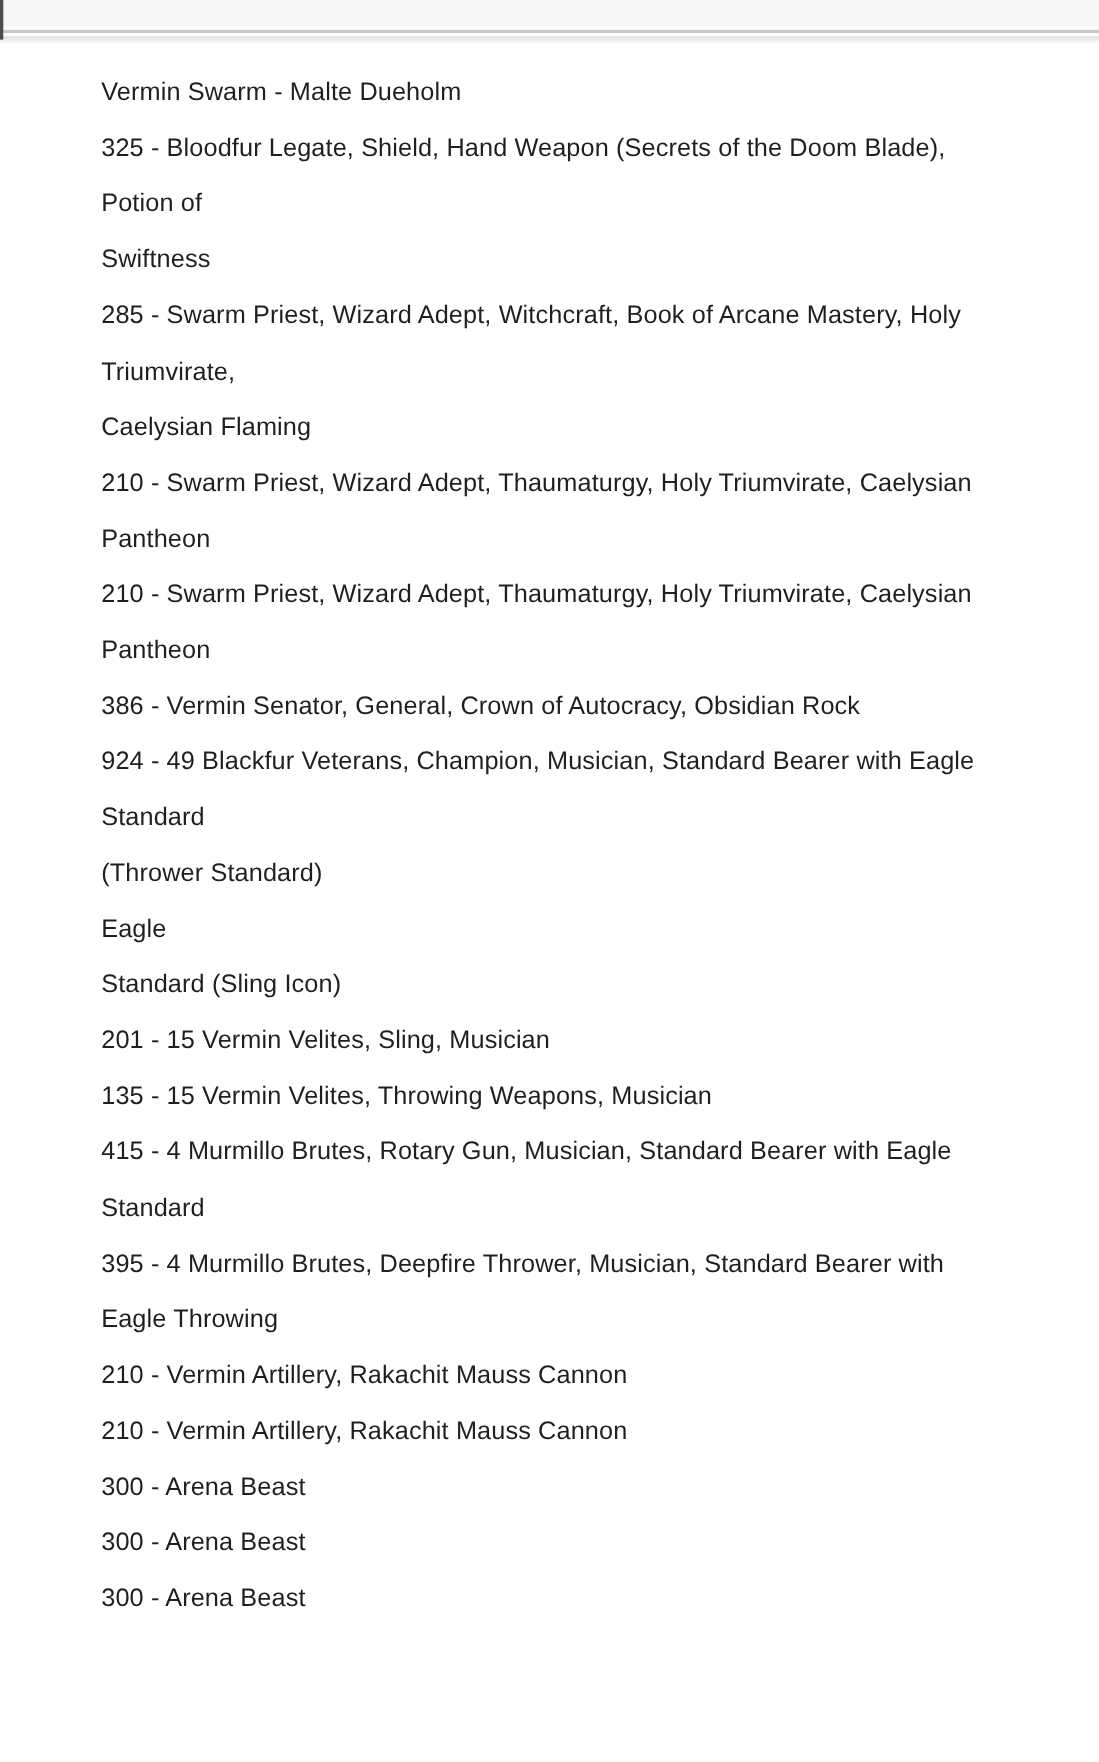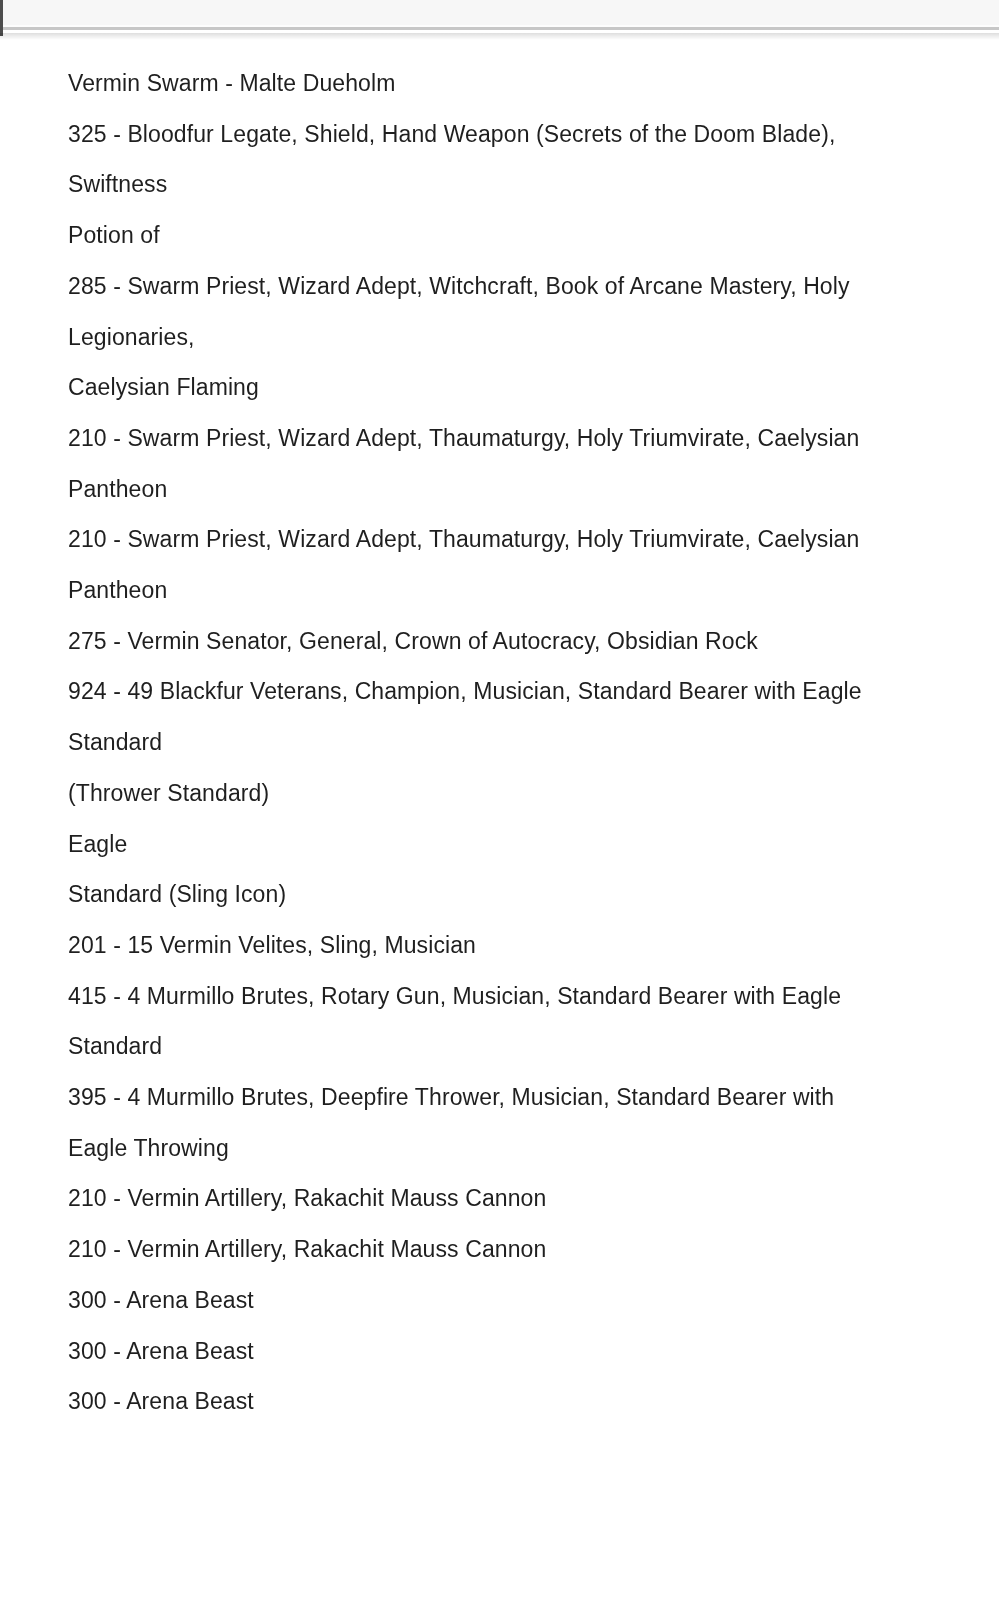--- a/index.html
+++ b/index.html
@@ -46,20 +46,21 @@
     top: 0;
     left: 0;
     width: 3px;
     height: 36px;
     background: #4d4d4d;
   }
   
   .doc {
     padding: 28px 40px 0 68px;
     color: #1f1f1f;
+    margin-left: 24px;
   }
   .line {
     font-size: 23px;
     line-height: 50.7px;
     letter-spacing: 0.1px;
     white-space: nowrap;
     color: #1f1f1f;
   }
 </style>
 </head>
@@ -68,36 +69,37 @@
 <div class="page">
 
   <div class="toolbar-edge">
     <div class="toolbar-corner-mark"></div>
   </div>
   <div class="toolbar-shadow"></div>
 
   <div class="doc">
       <div class="line">Vermin Swarm - Malte Dueholm</div>
       <div class="line">325 - Bloodfur Legate, Shield, Hand Weapon (Secrets of the Doom Blade),</div>
+      <div class="line">Potion of</div>
       <div class="line">Swiftness</div>
-      <div class="line">Potion of</div>
       <div class="line">285 - Swarm Priest, Wizard Adept, Witchcraft, Book of Arcane Mastery, Holy</div>
-      <div class="line">Legionaries,</div>
+      <div class="line">Triumvirate,</div>
       <div class="line">Caelysian Flaming</div>
       <div class="line">210 - Swarm Priest, Wizard Adept, Thaumaturgy, Holy Triumvirate, Caelysian</div>
       <div class="line">Pantheon</div>
       <div class="line">210 - Swarm Priest, Wizard Adept, Thaumaturgy, Holy Triumvirate, Caelysian</div>
       <div class="line">Pantheon</div>
-      <div class="line">275 - Vermin Senator, General, Crown of Autocracy, Obsidian Rock</div>
+      <div class="line">386 - Vermin Senator, General, Crown of Autocracy, Obsidian Rock</div>
       <div class="line">924 - 49 Blackfur Veterans, Champion, Musician, Standard Bearer with Eagle</div>
       <div class="line">Standard</div>
       <div class="line">(Thrower Standard)</div>
       <div class="line">Eagle</div>
       <div class="line">Standard (Sling Icon)</div>
       <div class="line">201 - 15 Vermin Velites, Sling, Musician</div>
+      <div class="line">135 - 15 Vermin Velites, Throwing Weapons, Musician</div>
       <div class="line">415 - 4 Murmillo Brutes, Rotary Gun, Musician, Standard Bearer with Eagle</div>
       <div class="line">Standard</div>
       <div class="line">395 - 4 Murmillo Brutes, Deepfire Thrower, Musician, Standard Bearer with</div>
       <div class="line">Eagle Throwing</div>
       <div class="line">210 - Vermin Artillery, Rakachit Mauss Cannon</div>
       <div class="line">210 - Vermin Artillery, Rakachit Mauss Cannon</div>
       <div class="line">300 - Arena Beast</div>
       <div class="line">300 - Arena Beast</div>
       <div class="line">300 - Arena Beast</div>
     </div>

